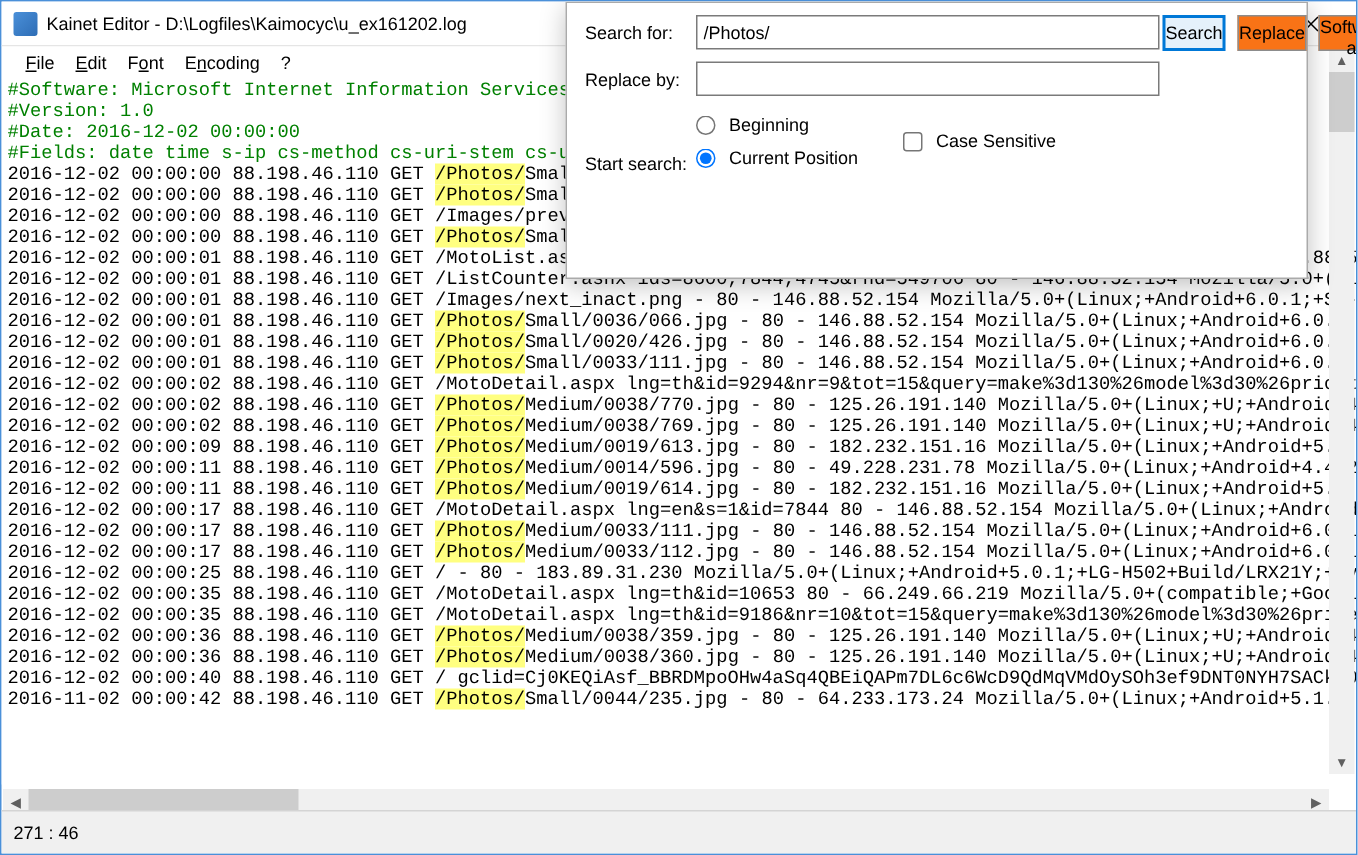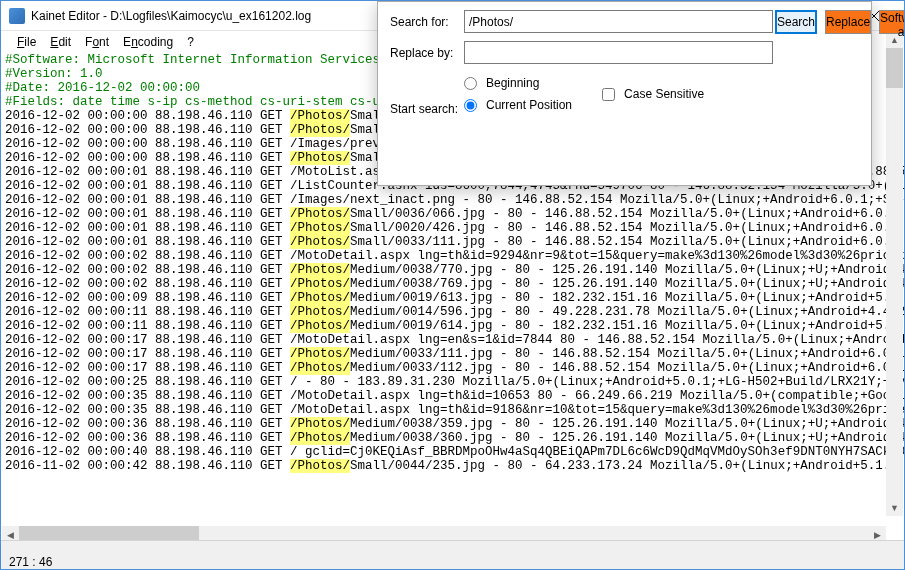--- a/index.html
+++ b/index.html
@@ -95,20 +95,21 @@
   width: 17px; height: 17px; top: 0;
   display: flex; align-items: center; justify-content: center;
   color: #606060; font-size: 9px;
 }
 .statusbar {
   position: absolute;
   bottom: 0; left: 0; right: 0;
   height: 25px;
   background: #f0f0f0;
   display: flex;
+  align-items: center;
   padding: 14px 8px;
   font-size: 12px;
   border-top: 1px solid #d4d4d4;
 }
 
 .find-dialog {
   position: absolute;
   top: 0px;
   left: 376px;
   width: 495px;

